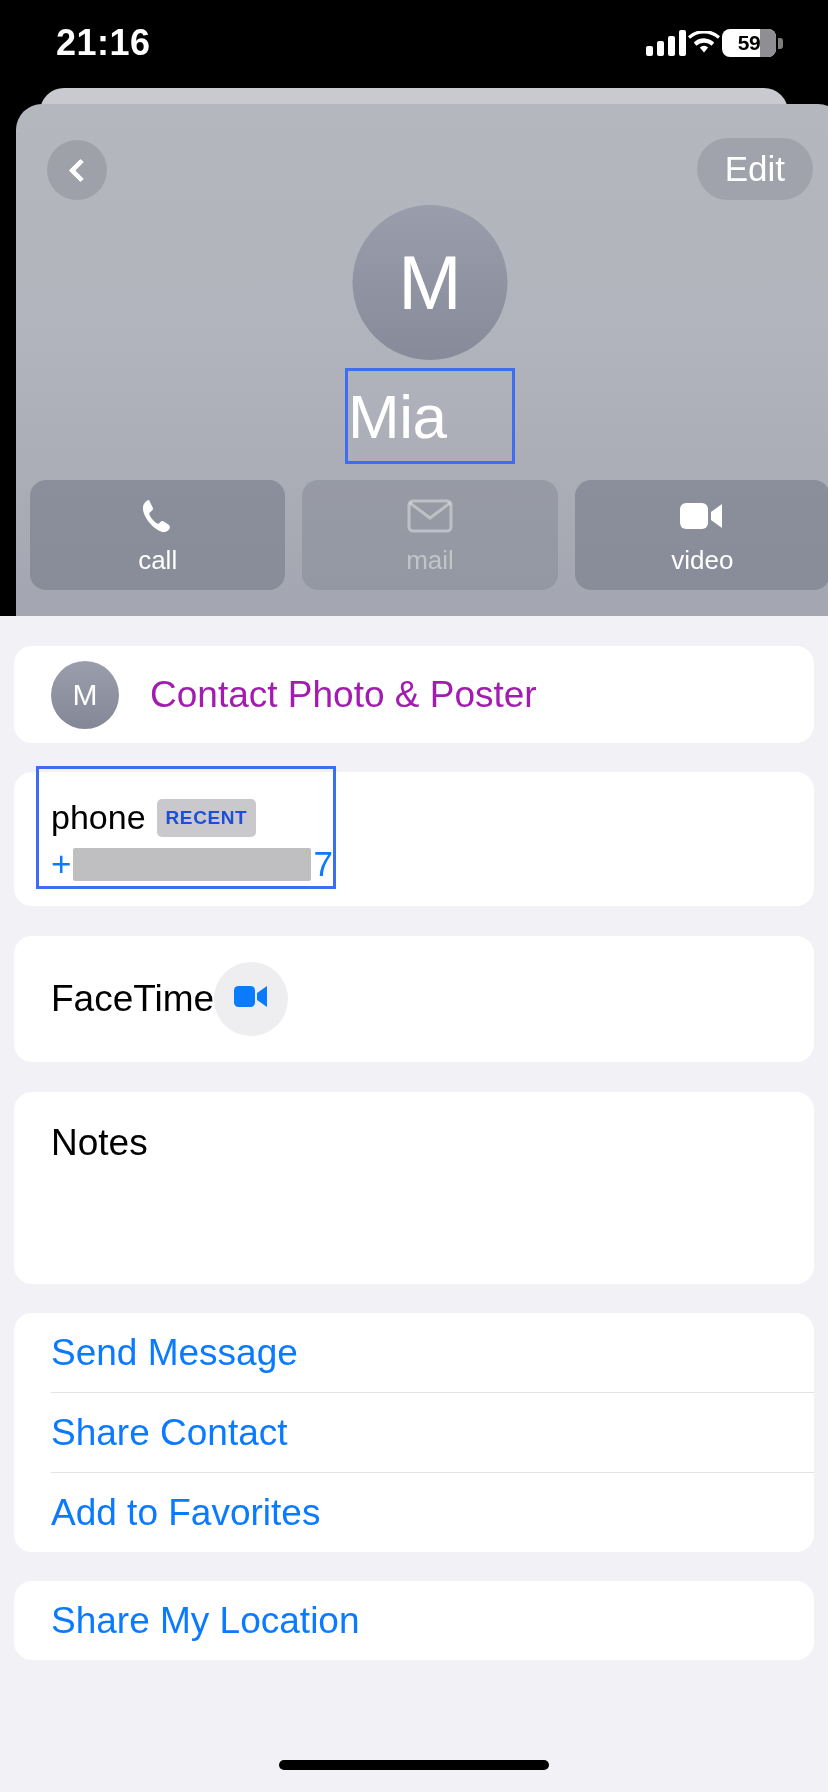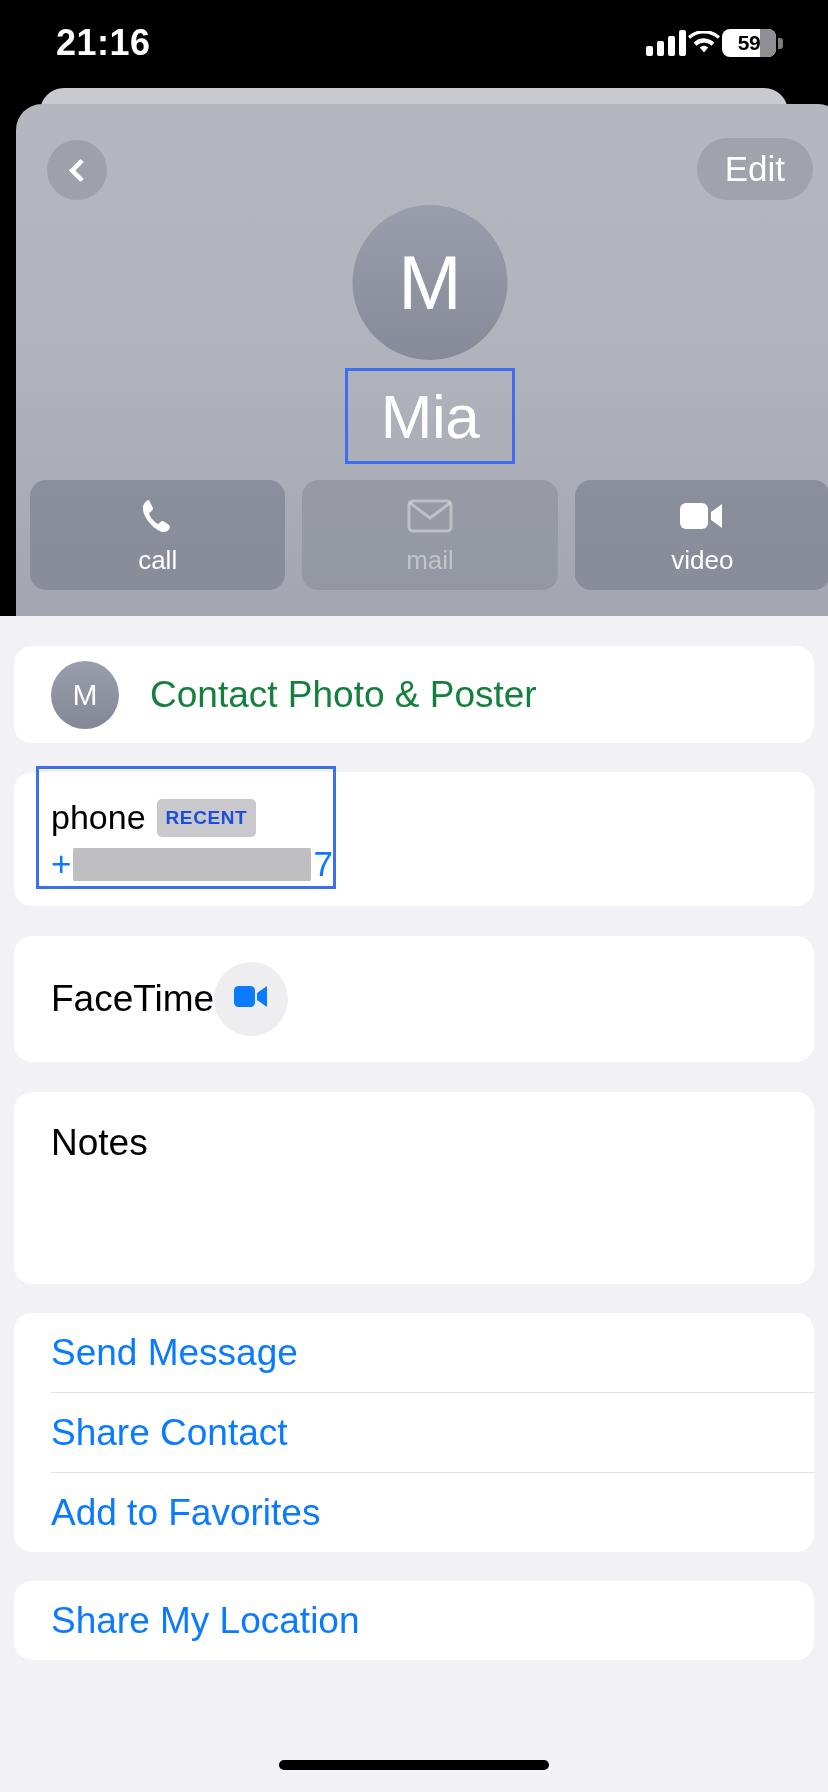--- a/index.html
+++ b/index.html
@@ -79,21 +79,21 @@
     position:absolute; top:101px; left:50%; transform:translateX(-50%);
     width:155px; height:155px; border-radius:50%;
     background:linear-gradient(180deg,#9a9dab 0%,#878a98 100%);
     display:flex; align-items:center; justify-content:center;
     color:#fff; font-size:76px; font-weight:400;
   }
   .name-wrap {
     position:absolute; top:264px; left:50%; transform:translateX(-50%);
     width:170px; height:96px;
     border:3px solid #3d6ef0;
-    display:flex; align-items:center; justify-content:center;
+    display:flex; align-items:center; justify-content:flex-start;
   }
   .name-wrap .name {
     color:#fff; font-size:62px; font-weight:400; letter-spacing:-0.5px;
     white-space:nowrap;
   }
   .actions {
     position:absolute; top:376px; left:14px; width:800px;
     display:flex; gap:17px;
   }
   .action-btn {
@@ -119,21 +119,21 @@
   .row {
     display:flex; align-items:center;
     padding:0 37px; min-height:97px;
   }
   .avatar-small {
     width:68px; height:68px; border-radius:50%;
     background:linear-gradient(180deg,#9a9dab 0%,#848795 100%);
     display:flex; align-items:center; justify-content:center;
     color:#fff; font-size:30px; margin-right:31px; flex:none;
   }
-  .row-title { font-size:37px; color:#15803d; }
+  .row-title { font-size:37px; color:#a21caf; }
 
   
   .phone-card { position:relative; background:#fff; border-radius:18px; margin-top:29px; min-height:125px; }
   .phone-sel {
     position:absolute; top:-6px; left:22px; width:300px; height:123px;
     border:3px solid #3d6ef0; pointer-events:none;
   }
   .phone-inner { padding:26px 37px 22px 37px; }
   .phone-label-line { display:flex; align-items:center; gap:11px; }
   .phone-label { font-size:34px; color:#000; }

